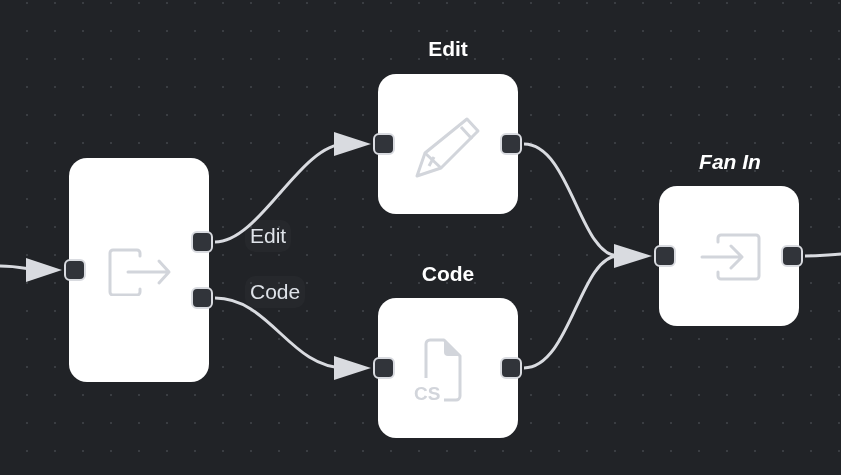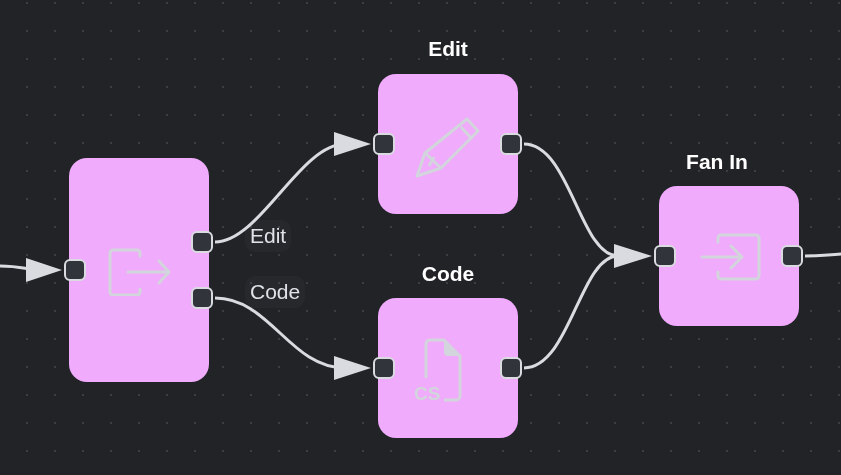--- a/index.html
+++ b/index.html
@@ -7,21 +7,21 @@
     width: 841px; height: 475px; overflow: hidden; position: relative;
     background-color: #212327;
     background-image: radial-gradient(circle, #3a3d42 1.1px, transparent 1.4px);
     background-size: 28px 28px;
     background-position: 13px -11px;
     font-family: "Liberation Sans", "DejaVu Sans", sans-serif;
   }
   #canvas { position: absolute; left: 0; top: 0; width: 841px; height: 475px; }
   svg.edges { position: absolute; left: 0; top: 0; width: 841px; height: 475px; pointer-events: none; }
   .node {
-    position: absolute; background: #f0abfc; border-radius: 18px;
+    position: absolute; background: #ffffff; border-radius: 18px;
     box-sizing: border-box;
   }
   .node-title {
     position: absolute; color: #ffffff; font-weight: bold; font-size: 21px;
     text-align: center; width: 200px; white-space: nowrap;
   }
   .port {
     position: absolute; width: 22px; height: 22px; box-sizing: border-box;
     border: 2.5px solid #d9dbe0; border-radius: 6px; background: #31343a;
   }
@@ -90,21 +90,21 @@
   <div class="node" style="left:378px; top:298px; width:140px; height:140px;">
     <svg class="node-icon" style="left:36px; top:40px;" width="70" height="66" viewBox="0 0 70 66">
       <path d="M12,40 V6 a4,4 0 0 1 4,-4 H30 L46,18 V58 a4,4 0 0 1 -4,4 H30" fill="none" stroke="#d2d5db" stroke-width="3" stroke-linejoin="round"></path>
       <path d="M30,2 V14 a4,4 0 0 0 4,4 H46 Z" fill="#d2d5db"></path>
       <text x="0" y="62" fill="#d2d5db" font-family="'Liberation Sans', sans-serif" font-weight="bold" font-size="19">CS</text>
     </svg>
   </div>
   <div class="port" style="left:373px; top:357px;"></div>
   <div class="port" style="left:500px; top:357px;"></div>
 
-  <div class="node-title" style="left:617px; top:150px;">Fan In</div>
+  <div class="node-title" style="left:630px; top:150px;font-style:italic;">Fan In</div>
   <div class="node" style="left:659px; top:186px; width:140px; height:140px;">
     <svg class="node-icon" style="left:40px; top:46px;" width="64" height="50" viewBox="0 0 64 50">
       <path d="M19,10 V6 a3,3 0 0 1 3,-3 H57 a3,3 0 0 1 3,3 V44 a3,3 0 0 1 -3,3 H22 a3,3 0 0 1 -3,-3 V40" fill="none" stroke="#d2d5db" stroke-width="3" stroke-linecap="round"></path>
       <path d="M3,25 H42 M32,14 L43,25 L32,36" fill="none" stroke="#d2d5db" stroke-width="3" stroke-linecap="round" stroke-linejoin="round"></path>
     </svg>
   </div>
   <div class="port" style="left:654px; top:245px;"></div>
   <div class="port" style="left:781px; top:245px;"></div>
 
 </div>

